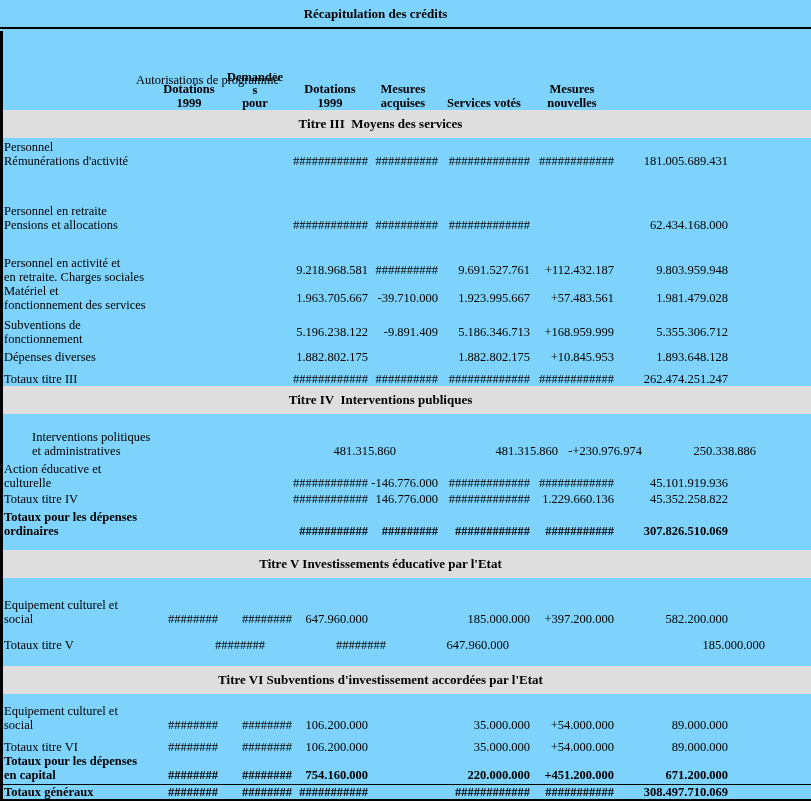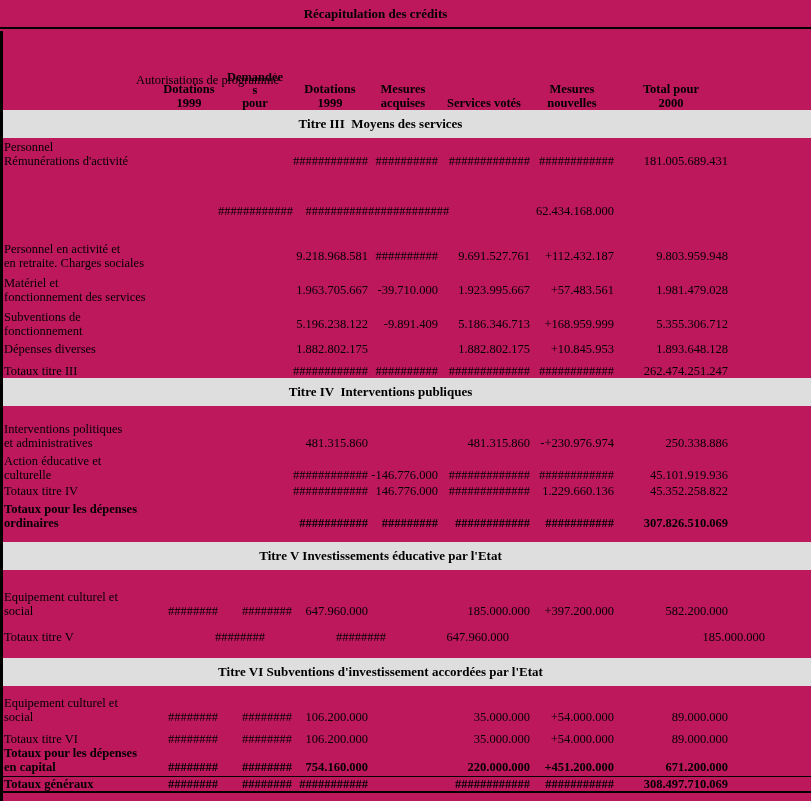--- a/index.html
+++ b/index.html
@@ -1,19 +1,19 @@
 <!DOCTYPE html>
 <html><head>
 <meta charset="utf-8">
 <style>
   html,body{margin:0;padding:0;background:#fff;}
   #page{
     position:relative;
     width:811px;height:801px;
-    background:#be185d;color:#000;
+    background:#7dd3fc;color:#000;
     font-family:"Liberation Serif", serif;
     font-size:12.5px;line-height:14px;
     overflow:hidden;
   }
   
   #title-bar{
     height:29px;border-bottom:2px solid #000;
     text-align:center;font-weight:bold;font-size:13px;
     padding-top:7px;box-sizing:border-box;
     padding-right:60px;
@@ -88,24 +88,20 @@
           <div>Mesures</div>
           <div>acquises</div>
         </div>
         <div class="col-head">
           <div>Services votés</div>
         </div>
         <div class="col-head">
           <div>Mesures</div>
           <div>nouvelles</div>
         </div>
-        <div class="col-head">
-          <div>Total pour</div>
-          <div>2000</div>
-        </div>
         <div></div>
       </div>
   </div>
 
   <div id="table-body">
 
   <div class="band" style="margin-top: 0px;">Titre III  Moyens des services</div>
       <div class="row" style="margin-top: 2px;">
         <div class="label">
           <div>Personnel</div>
@@ -114,20 +110,24 @@
         <div class="cell"></div>
         <div class="cell"></div>
         <div class="cell">############</div>
         <div class="cell">##########</div>
         <div class="cell">#############</div>
         <div class="cell">############</div>
         <div class="cell">181.005.689.431</div>
         <div></div>
       </div>
       <div class="row" style="margin-top: 36px;">
+        <div class="label">
+          <div>Personnel en retraite</div>
+          <div>Pensions et allocations</div>
+        </div>
         <div class="cell"></div>
         <div class="cell"></div>
         <div class="cell">############</div>
         <div class="cell">##########</div>
         <div class="cell">#############</div>
         <div class="cell"></div>
         <div class="cell">62.434.168.000</div>
         <div></div>
       </div>
       <div class="row center" style="margin-top: 24px;">
@@ -137,21 +137,21 @@
         </div>
         <div class="cell"></div>
         <div class="cell"></div>
         <div class="cell">9.218.968.581</div>
         <div class="cell">##########</div>
         <div class="cell">9.691.527.761</div>
         <div class="cell">+112.432.187</div>
         <div class="cell">9.803.959.948</div>
         <div></div>
       </div>
-      <div class="row center" style="margin-top: 6px;">
+      <div class="row center" style="">
         <div class="label">
           <div>Matériel et</div>
           <div>fonctionnement des services</div>
         </div>
         <div class="cell"></div>
         <div class="cell"></div>
         <div class="cell">1.963.705.667</div>
         <div class="cell">-39.710.000</div>
         <div class="cell">1.923.995.667</div>
         <div class="cell">+57.483.561</div>
@@ -192,21 +192,21 @@
         <div class="cell"></div>
         <div class="cell"></div>
         <div class="cell">############</div>
         <div class="cell">##########</div>
         <div class="cell">#############</div>
         <div class="cell">############</div>
         <div class="cell">262.474.251.247</div>
         <div></div>
       </div>
       <div class="band" style="margin-top: 0;">Titre IV  Interventions publiques</div>
-      <div class="row" style="margin-top: 16px;">
+      <div class="row" style="margin-top: 16px; margin-left: 28px;">
         <div class="label">
           <div>Interventions politiques</div>
           <div>et administratives</div>
         </div>
         <div class="cell"></div>
         <div class="cell"></div>
         <div class="cell">481.315.860</div>
         <div class="cell"></div>
         <div class="cell">481.315.860</div>
         <div class="cell">-+230.976.974</div>

